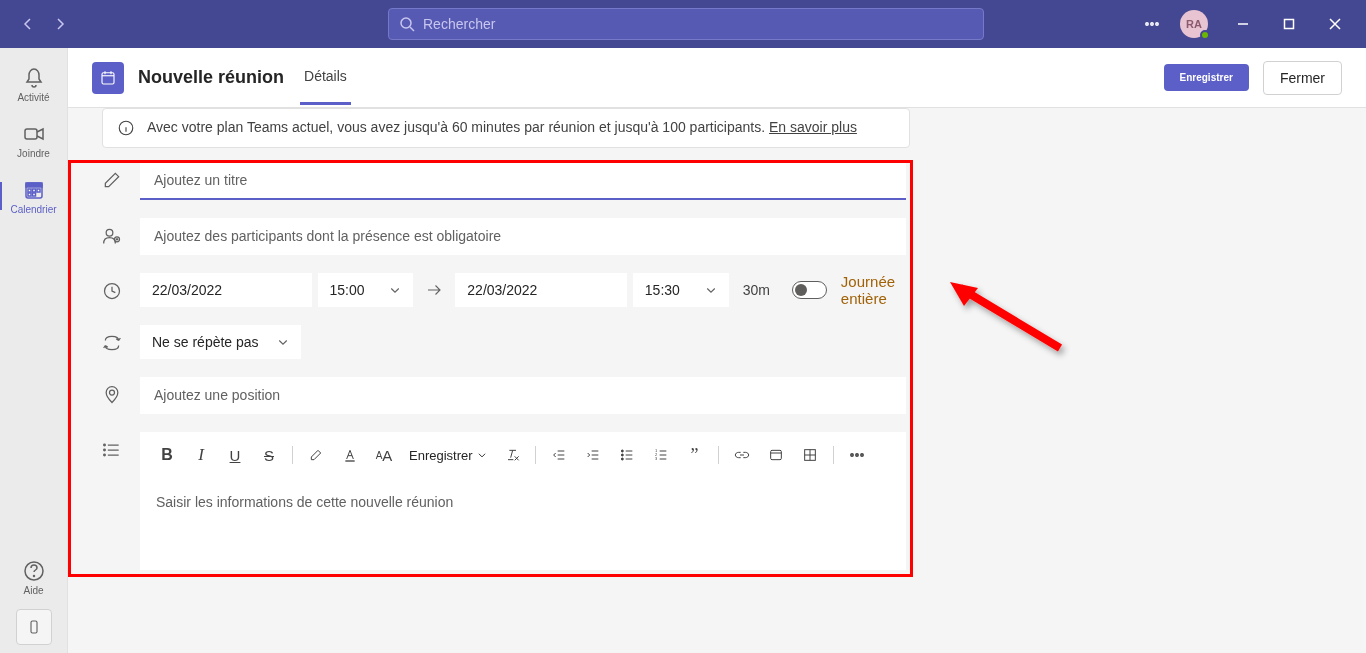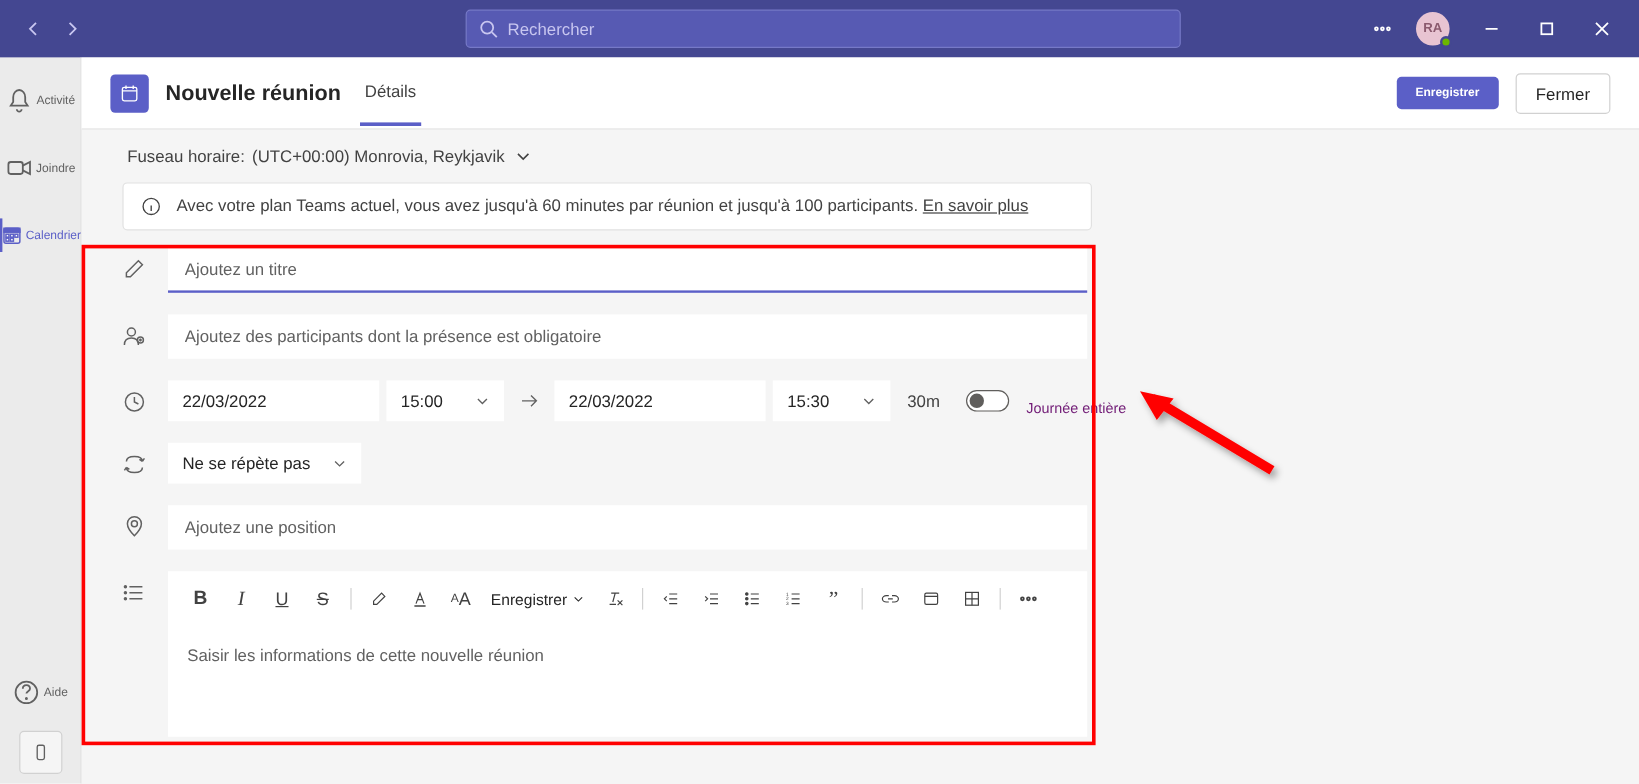--- a/index.html
+++ b/index.html
@@ -16,21 +16,21 @@
 .titlebar .right-controls { display: flex; align-items: center; gap: 12px; padding-right: 8px; }
 .titlebar .more-dots { width: 32px; display: flex; align-items: center; justify-content: center; color: #fff; }
 .titlebar .avatar { width: 28px; height: 28px; border-radius: 50%; background: #e8c4d2; display: flex; align-items: center; justify-content: center; font-size: 11px; color: #8b5a6e; position: relative; font-weight: 600; }
 .titlebar .avatar .presence { position: absolute; right: -2px; bottom: -2px; width: 10px; height: 10px; border-radius: 50%; background: #6bb700; border: 2px solid #444791; }
 .titlebar .win-controls { display: flex; }
 .titlebar .win-btn { width: 46px; height: 48px; display: flex; align-items: center; justify-content: center; color: #fff; }
 
 
 .app { display: flex; height: calc(653px - 48px); }
 .rail { width: 68px; background: #ebebeb; display: flex; flex-direction: column; align-items: center; padding-top: 8px; border-right: 1px solid #e1e1e1; }
-.rail-item { width: 68px; height: 56px; display: flex; align-items: center; justify-content: center; gap: 2px; font-size: 10px; color: #616161; cursor: pointer; position: relative; }
+.rail-item { width: 68px; height: 56px; display: flex; flex-direction: column; align-items: center; justify-content: center; gap: 2px; font-size: 10px; color: #616161; cursor: pointer; position: relative; }
 .rail-item svg { width: 24px; height: 24px; }
 .rail-item.active { color: #5b5fc7; }
 .rail-item.active::before { content: ""; position: absolute; left: 0; top: 14px; bottom: 14px; width: 2px; background: #5b5fc7; }
 .rail-spacer { flex: 1; }
 .rail-bottom { display: flex; flex-direction: column; align-items: center; padding-bottom: 8px; gap: 4px; }
 .rail-square { width: 36px; height: 36px; border: 1px solid #d1d1d1; border-radius: 4px; display: flex; align-items: center; justify-content: center; color: #616161; background: #f5f5f5; }
 
 .main { flex: 1; background: #f5f5f5; display: flex; flex-direction: column; }
 
 
@@ -68,21 +68,21 @@
 .input-location { max-width: 766px; }
 
 .datetime-row { display: flex; align-items: center; gap: 6px; flex-wrap: nowrap; }
 .date-input { background: #fff; padding: 9px 12px; font-size: 14px; width: 176px; }
 .time-input { background: #fff; padding: 9px 12px; font-size: 14px; width: 98px; display: flex; align-items: center; justify-content: space-between; }
 .time-input svg, .recur-select svg { color: #616161; }
 .arrow-sep { color: #616161; padding: 0 6px; display: flex; }
 .duration { font-size: 14px; color: #424242; padding: 0 8px; }
 .toggle { width: 36px; height: 18px; background: #fff; border: 1px solid #605e5c; border-radius: 10px; position: relative; margin: 0 8px; }
 .toggle .knob { position: absolute; left: 2px; top: 2px; width: 12px; height: 12px; border-radius: 50%; background: #605e5c; }
-.allday-label { font-size: 12px; color: #701a75; margin-top: 12px; }
+.allday-label { font-size: 15px; color: #a16207; }
 
 .recur-select { background: #fff; padding: 9px 12px; font-size: 14px; display: inline-flex; align-items: center; gap: 18px; }
 
 
 .rte { background: #fff; max-width: 766px; }
 .rte-toolbar { display: flex; align-items: center; gap: 4px; padding: 8px 12px; flex-wrap: wrap; }
 .rte-btn { width: 30px; height: 30px; display: flex; align-items: center; justify-content: center; color: #424242; cursor: pointer; font-size: 15px; }
 .rte-btn.bold { font-weight: 800; font-size: 16px; }
 .rte-btn.italic { font-style: italic; font-family: serif; font-size: 17px; }
 .rte-divider { width: 1px; height: 18px; background: #d1d1d1; margin: 0 4px; }
@@ -205,27 +205,20 @@
             <path d="M8 3 L8 7 M16 3 L16 7"></path>
           </svg>
       </div>
       <h1>Nouvelle réunion</h1>
       <div class="tab">Détails</div>
       <div class="header-spacer"></div>
       <button class="btn-primary">Enregistrer</button>
       <button class="btn-secondary">Fermer</button>
     </div>
 
-    <div class="tz-bar">
-      <span>Fuseau horaire:</span>
-      <span>(UTC+00:00) Monrovia, Reykjavik</span>
-      <svg width="14" height="14" viewBox="0 0 16 16">
-          <path d="M3 6 L8 11 L13 6"></path>
-        </svg>
-    </div>
 
     <div class="content-area">
       <div class="info-banner">
         <svg width="18" height="18" viewBox="0 0 24 24">
             <circle cx="12" cy="12" r="9"></circle>
             <path d="M12 8 L12 8 M12 11 L12 17"></path>
           </svg>
         <span>
           <span>Avec votre plan Teams actuel, vous avez jusqu'à 60 minutes par réunion et jusqu'à 100 participants.</span>
           <span class="learn">En savoir plus</span>

